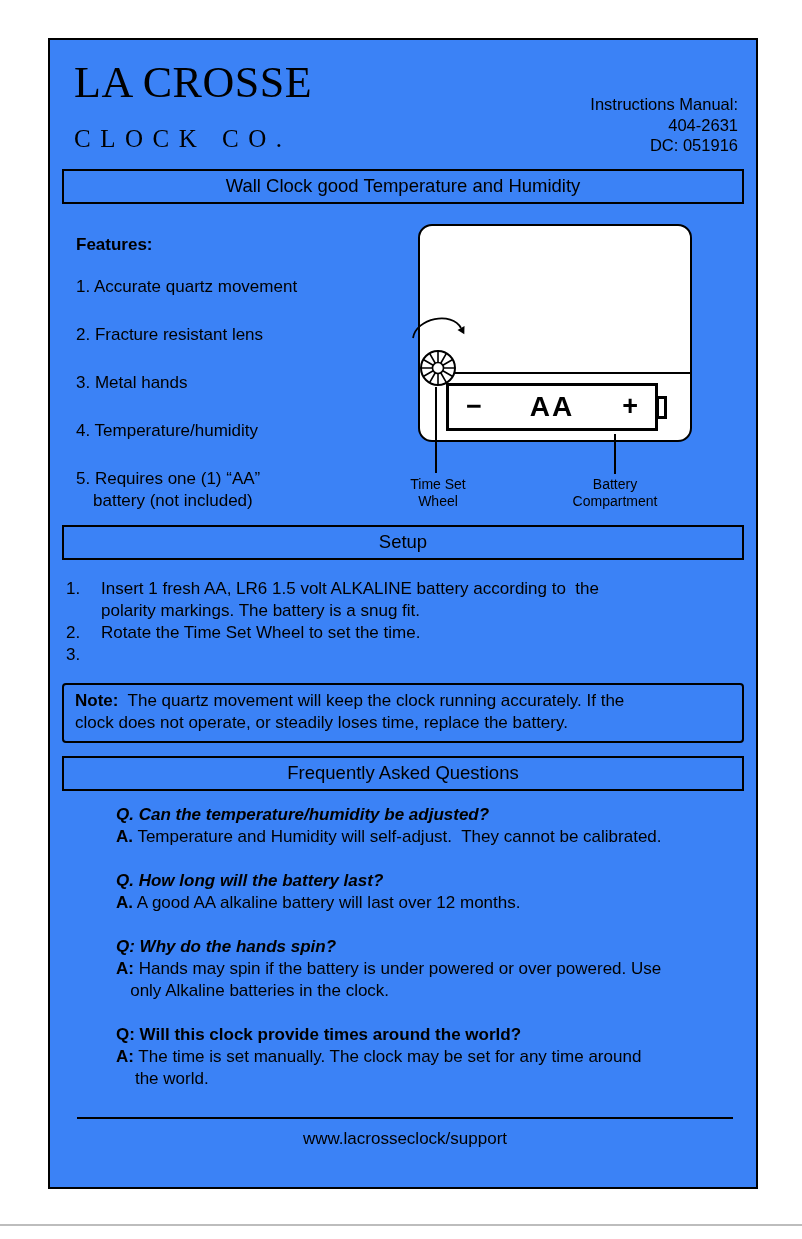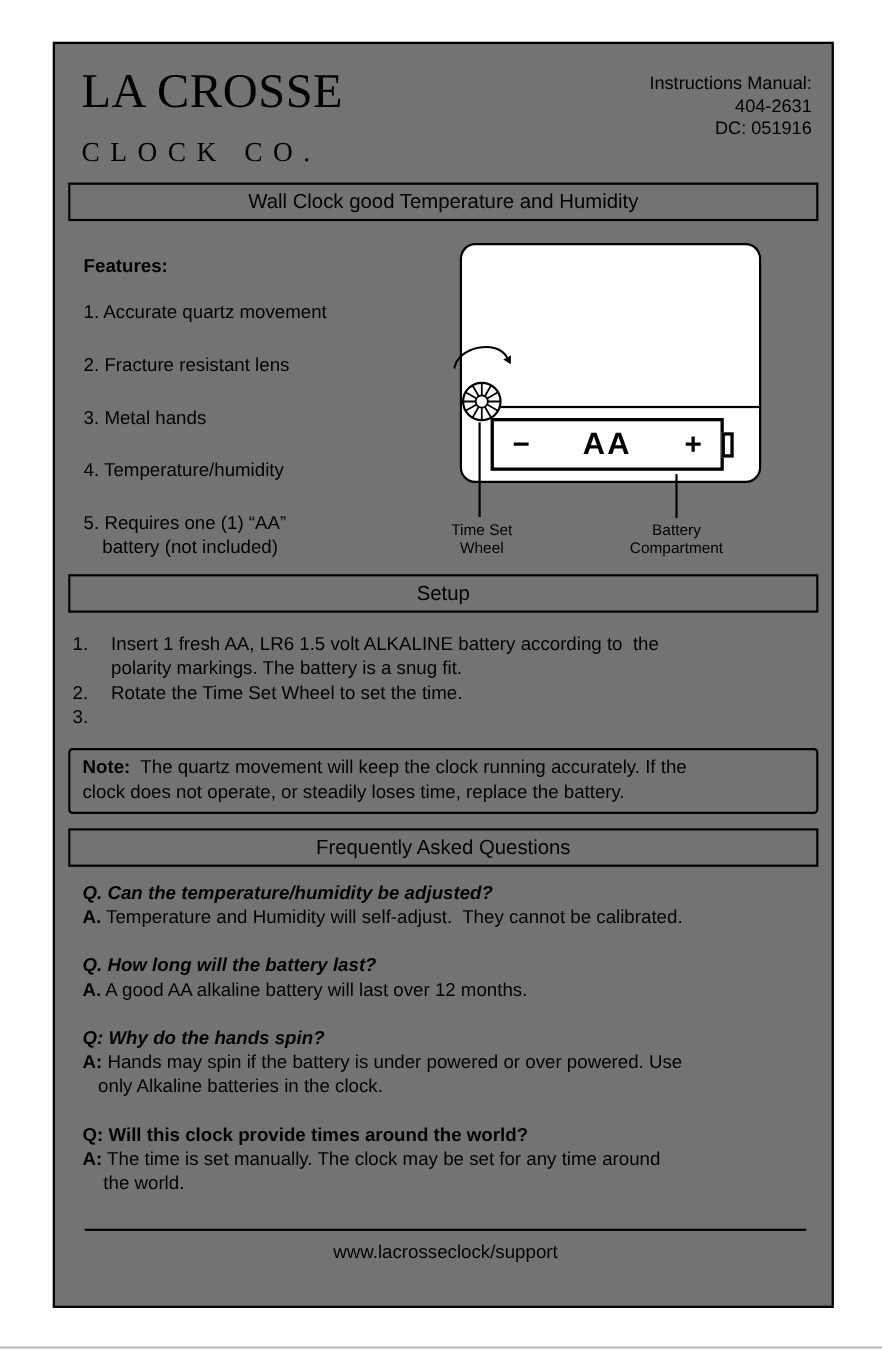--- a/index.html
+++ b/index.html
@@ -2,27 +2,27 @@
 <html><head>
 <meta charset="utf-8">
 <style>
   * { margin:0; padding:0; box-sizing:border-box; }
   html,body { background:#fff; }
   body { font-family:"Liberation Sans","DejaVu Sans",sans-serif; color:#000; }
   .page { position:relative; width:802px; height:1239px; background:#fff; overflow:hidden; }
   .scan-line { position:absolute; left:0; top:1224px; width:100%; height:2px; background:#bdbdbd; }
 
   .sheet { position:absolute; left:48px; top:38px; width:710px; height:1151px;
-           border:2px solid #000; background:#737373; padding:14px 12px 0; }
+           border:2px solid #000; background:#3b82f6; padding:14px 12px 0; }
 
   
   .header { display:flex; justify-content:space-between; align-items:flex-start; padding:6px 6px 0 12px; }
   .brand-line1 { font-family:"Liberation Serif","DejaVu Serif",serif; font-size:44px; line-height:1.05; letter-spacing:0.5px; }
   .brand-line2 { font-family:"Liberation Serif","DejaVu Serif",serif; font-size:25px; letter-spacing:9.5px; margin-top:19px; white-space:nowrap; }
-  .manual-info { text-align:right; font-size:16.5px; line-height:1.25; padding-top:6px; }
+  .manual-info { text-align:right; font-size:16.5px; line-height:1.25; padding-top:6px;margin-top:28px; }
 
   
   .section-bar { border:2px solid #000; text-align:center; font-size:18.5px; line-height:22px; padding:4px 0 5px; margin-top:13px; }
 
   
   .features-row { display:flex; margin-top:12px;justify-content:space-between; }
   .features-col { flex:0 0 330px; padding:18px 0 0 14px; font-size:17px; line-height:22px; }
   .features-heading { font-weight:bold; }
   .feature-item { margin-top:26px; white-space:pre-wrap; padding-left:17px; text-indent:-17px; }
   .feature-item.first { margin-top:20px; }
@@ -52,21 +52,21 @@
   .step-text { white-space:pre-wrap; }
 
   
   .note-box { margin-top:17px; border:2.5px solid #000; border-radius:4px; padding:5px 11px 7px;
               font-size:17px; line-height:22px; }
   .note-label { font-weight:bold; }
   .note-text { white-space:pre-wrap; }
 
   
   .faq-list { padding:13px 2px 0 13px; font-size:17px; line-height:22px; }
-  .faq-item { margin-bottom:22px; }
+  .faq-item { margin-bottom:22px;margin-left:41px; }
   .faq-q { font-weight:bold; }
   .faq-q.italic { font-style:italic; }
   .faq-a-prefix { font-weight:bold; }
   .faq-a-text { white-space:pre-wrap; }
 
   
   .footer { position:absolute; left:27px; right:23px; top:1077px; }
   .footer-rule { border-top:2px solid #000; }
   .footer-text { text-align:center; font-size:17px; margin-top:10px; }
 </style>

